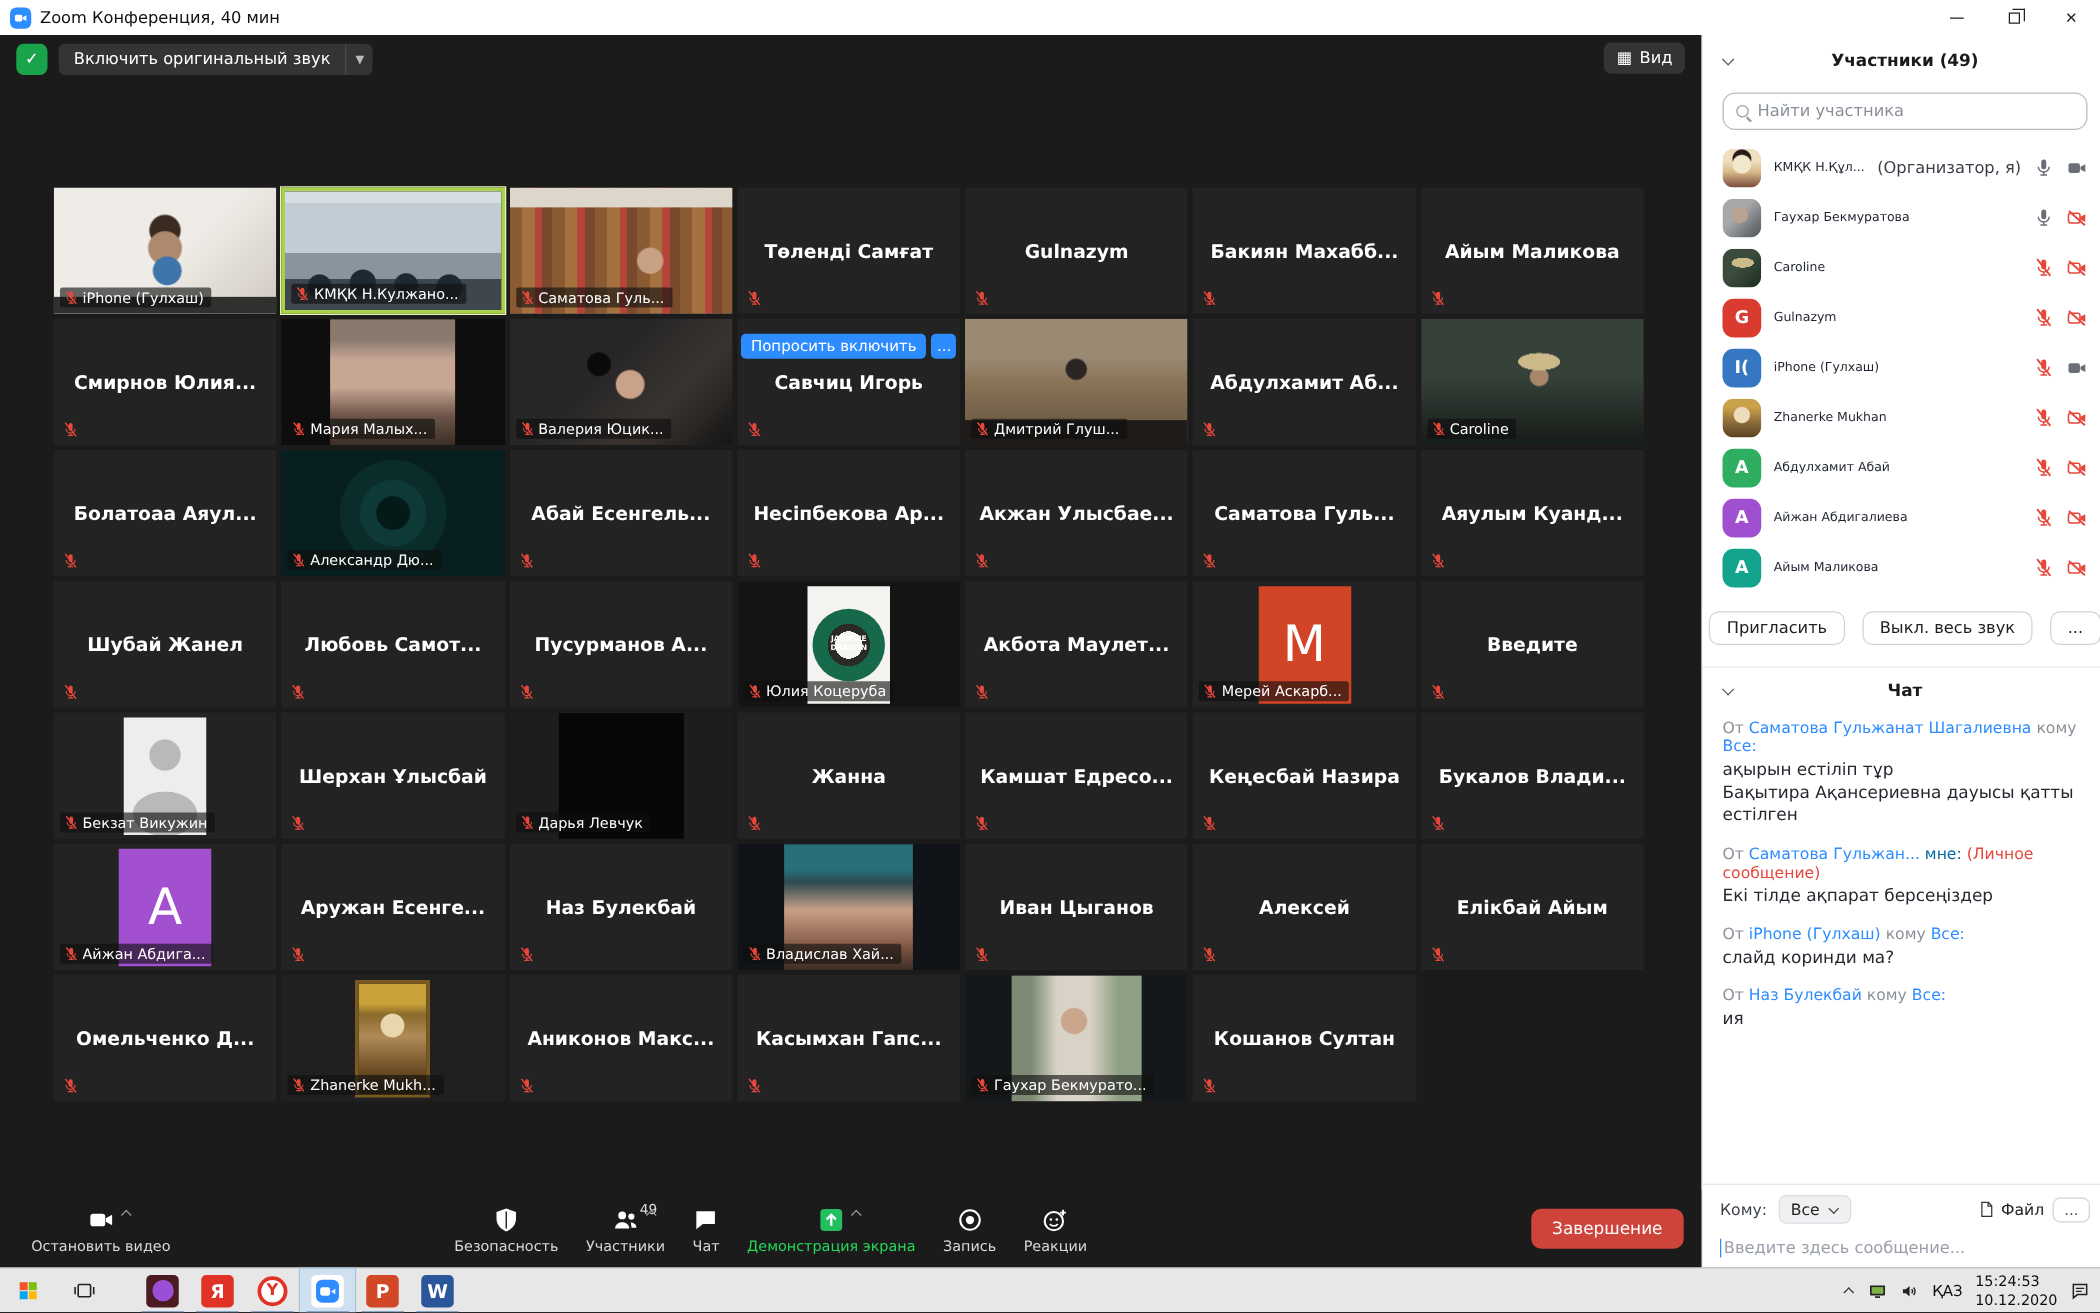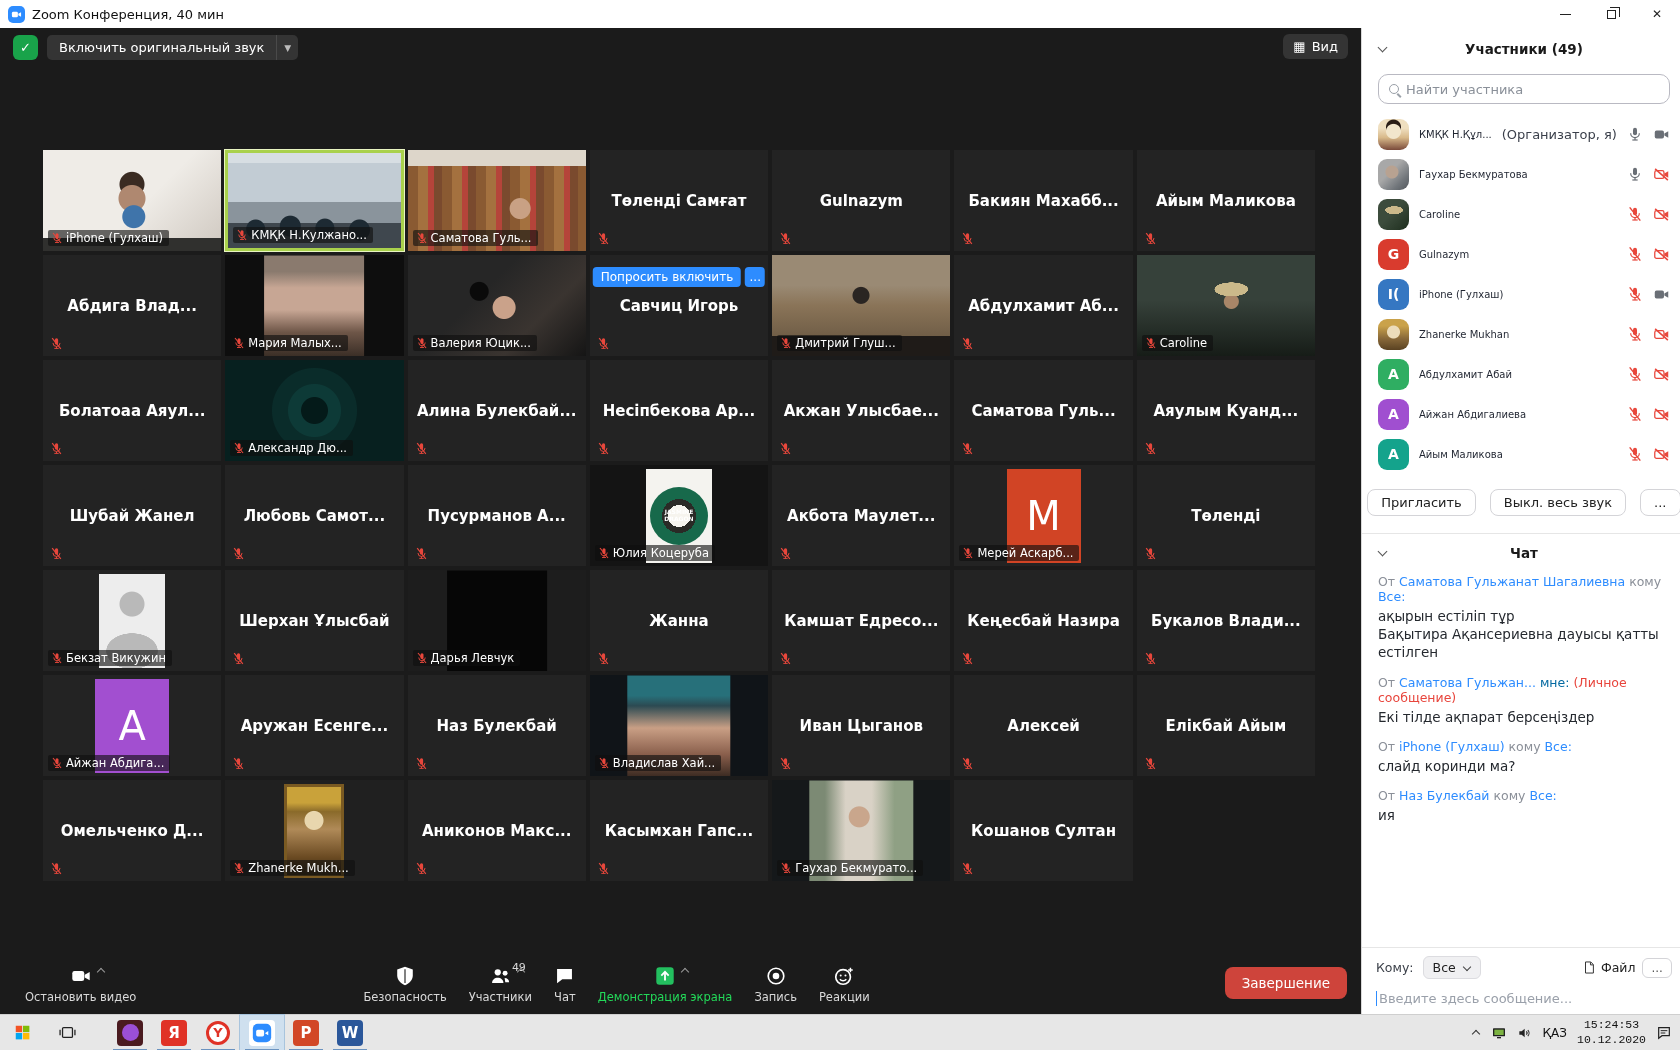--- a/index.html
+++ b/index.html
@@ -175,21 +175,21 @@
   .ic-ymusic { background:#4a1b20; } .ic-ymusic .dot { width:17px; height:17px; border-radius:50%; background:#9b4fd6; }
   .ic-yandex { background:#e03226; }
   .ic-ybrowser { background:#fff; border:3px solid #e03226; color:#e03226; font-size:13px; border-radius:50%; width:24px; height:24px; }
   .ic-zoom { background:#fff; }
   .ic-ppt { background:#d24726; }
   .ic-word { background:#2b579a; }
   .tray { margin-left:auto; display:flex; align-items:center; gap:10px; padding-right:8px; height:36px; }
   .tray-chevron { width:9px; height:9px; position:relative; }
   .tray-chevron::before { content:""; position:absolute; left:1px; top:3px; width:5px; height:5px; border-left:1.5px solid #333; border-top:1.5px solid #333; transform:rotate(45deg); }
   .tray-lang { font-size:12px; color:#111; }
-  .tray-clock { text-align:center; font-size:11.5px; color:#111; line-height:1.25;font-family:Liberation Mono, monospace; }
+  .tray-clock { text-align:left; font-size:11.5px; color:#111; line-height:1.25; }
 </style>
 </head>
 <body>
 
 <div class="screen">
 
   <div class="titlebar">
     <span class="zoom-logo">
       <svg width="11" height="11" viewBox="0 0 24 24">
           <rect x="2" y="6" width="13" height="12" rx="3" fill="#fff"></rect>
@@ -307,21 +307,21 @@
               <svg width="13" height="13" viewBox="0 0 24 24">
     <rect x="9" y="2.5" width="6" height="11.5" rx="3" fill="#E8473C"></rect>
     <path d="M5.5 11a6.5 6.5 0 0 0 13 0" fill="none" stroke="#E8473C" stroke-width="1.8"></path>
     <line x1="12" y1="17.5" x2="12" y2="21" stroke="#E8473C" stroke-width="1.8"></line>
     <line x1="8" y1="21" x2="16" y2="21" stroke="#E8473C" stroke-width="1.8"></line>
     <line x1="4" y1="2" x2="20" y2="22" stroke="#E8473C" stroke-width="2.2"></line>
               </svg>
             </span>
           </div>
           <div class="tile">
-            <span class="tile-name">Абдига Влад...</span>
+            <span class="tile-name">Смирнов Юлия...</span>
             <span class="mic-solo">
               <svg width="13" height="13" viewBox="0 0 24 24">
     <rect x="9" y="2.5" width="6" height="11.5" rx="3" fill="#E8473C"></rect>
     <path d="M5.5 11a6.5 6.5 0 0 0 13 0" fill="none" stroke="#E8473C" stroke-width="1.8"></path>
     <line x1="12" y1="17.5" x2="12" y2="21" stroke="#E8473C" stroke-width="1.8"></line>
     <line x1="8" y1="21" x2="16" y2="21" stroke="#E8473C" stroke-width="1.8"></line>
     <line x1="4" y1="2" x2="20" y2="22" stroke="#E8473C" stroke-width="2.2"></line>
               </svg>
             </span>
           </div>
@@ -425,21 +425,21 @@
     <rect x="9" y="2.5" width="6" height="11.5" rx="3" fill="#E8473C"></rect>
     <path d="M5.5 11a6.5 6.5 0 0 0 13 0" fill="none" stroke="#E8473C" stroke-width="1.8"></path>
     <line x1="12" y1="17.5" x2="12" y2="21" stroke="#E8473C" stroke-width="1.8"></line>
     <line x1="8" y1="21" x2="16" y2="21" stroke="#E8473C" stroke-width="1.8"></line>
     <line x1="4" y1="2" x2="20" y2="22" stroke="#E8473C" stroke-width="2.2"></line>
               </svg>
               <span>Александр Дю...</span>
             </div>
           </div>
           <div class="tile">
-            <span class="tile-name">Алина Булекбай...</span>
+            <span class="tile-name">Абай Есенгель...</span>
             <span class="mic-solo">
               <svg width="13" height="13" viewBox="0 0 24 24">
     <rect x="9" y="2.5" width="6" height="11.5" rx="3" fill="#E8473C"></rect>
     <path d="M5.5 11a6.5 6.5 0 0 0 13 0" fill="none" stroke="#E8473C" stroke-width="1.8"></path>
     <line x1="12" y1="17.5" x2="12" y2="21" stroke="#E8473C" stroke-width="1.8"></line>
     <line x1="8" y1="21" x2="16" y2="21" stroke="#E8473C" stroke-width="1.8"></line>
     <line x1="4" y1="2" x2="20" y2="22" stroke="#E8473C" stroke-width="2.2"></line>
               </svg>
             </span>
           </div>
@@ -564,21 +564,21 @@
     <rect x="9" y="2.5" width="6" height="11.5" rx="3" fill="#E8473C"></rect>
     <path d="M5.5 11a6.5 6.5 0 0 0 13 0" fill="none" stroke="#E8473C" stroke-width="1.8"></path>
     <line x1="12" y1="17.5" x2="12" y2="21" stroke="#E8473C" stroke-width="1.8"></line>
     <line x1="8" y1="21" x2="16" y2="21" stroke="#E8473C" stroke-width="1.8"></line>
     <line x1="4" y1="2" x2="20" y2="22" stroke="#E8473C" stroke-width="2.2"></line>
               </svg>
               <span>Мерей Аскарб...</span>
             </div>
           </div>
           <div class="tile">
-            <span class="tile-name">Төленді</span>
+            <span class="tile-name">Введите</span>
             <span class="mic-solo">
               <svg width="13" height="13" viewBox="0 0 24 24">
     <rect x="9" y="2.5" width="6" height="11.5" rx="3" fill="#E8473C"></rect>
     <path d="M5.5 11a6.5 6.5 0 0 0 13 0" fill="none" stroke="#E8473C" stroke-width="1.8"></path>
     <line x1="12" y1="17.5" x2="12" y2="21" stroke="#E8473C" stroke-width="1.8"></line>
     <line x1="8" y1="21" x2="16" y2="21" stroke="#E8473C" stroke-width="1.8"></line>
     <line x1="4" y1="2" x2="20" y2="22" stroke="#E8473C" stroke-width="2.2"></line>
               </svg>
             </span>
           </div>

